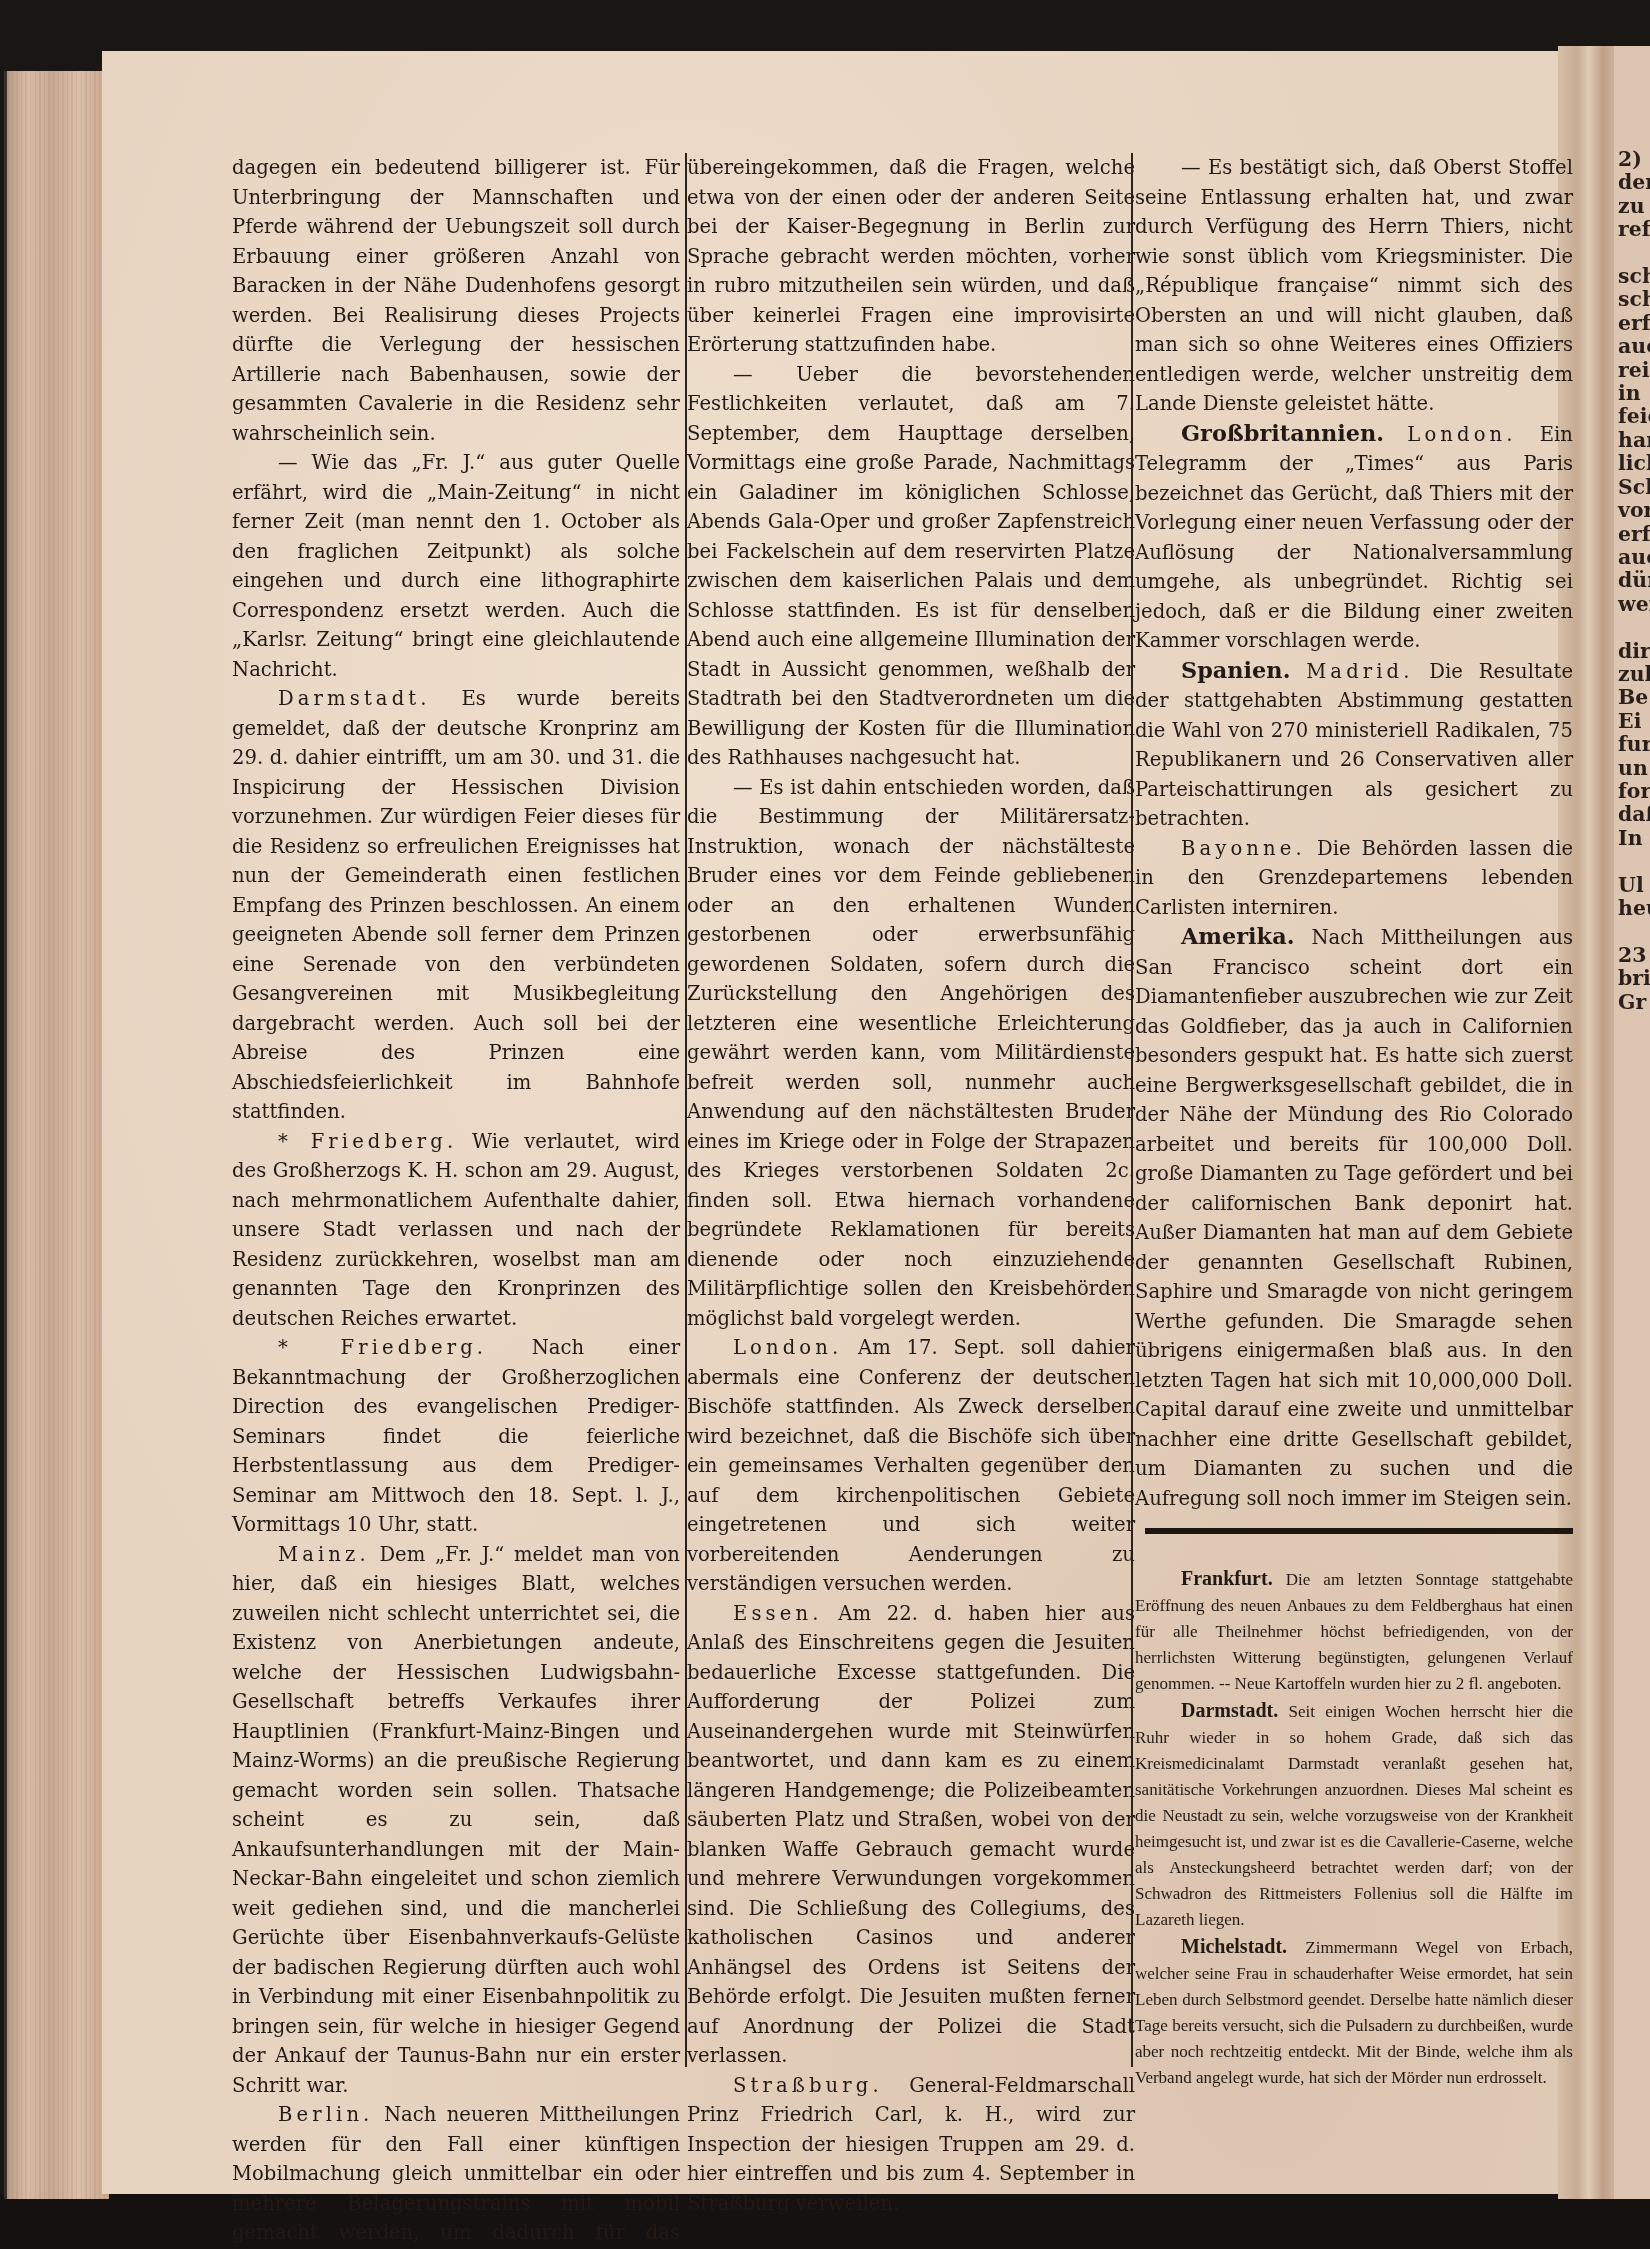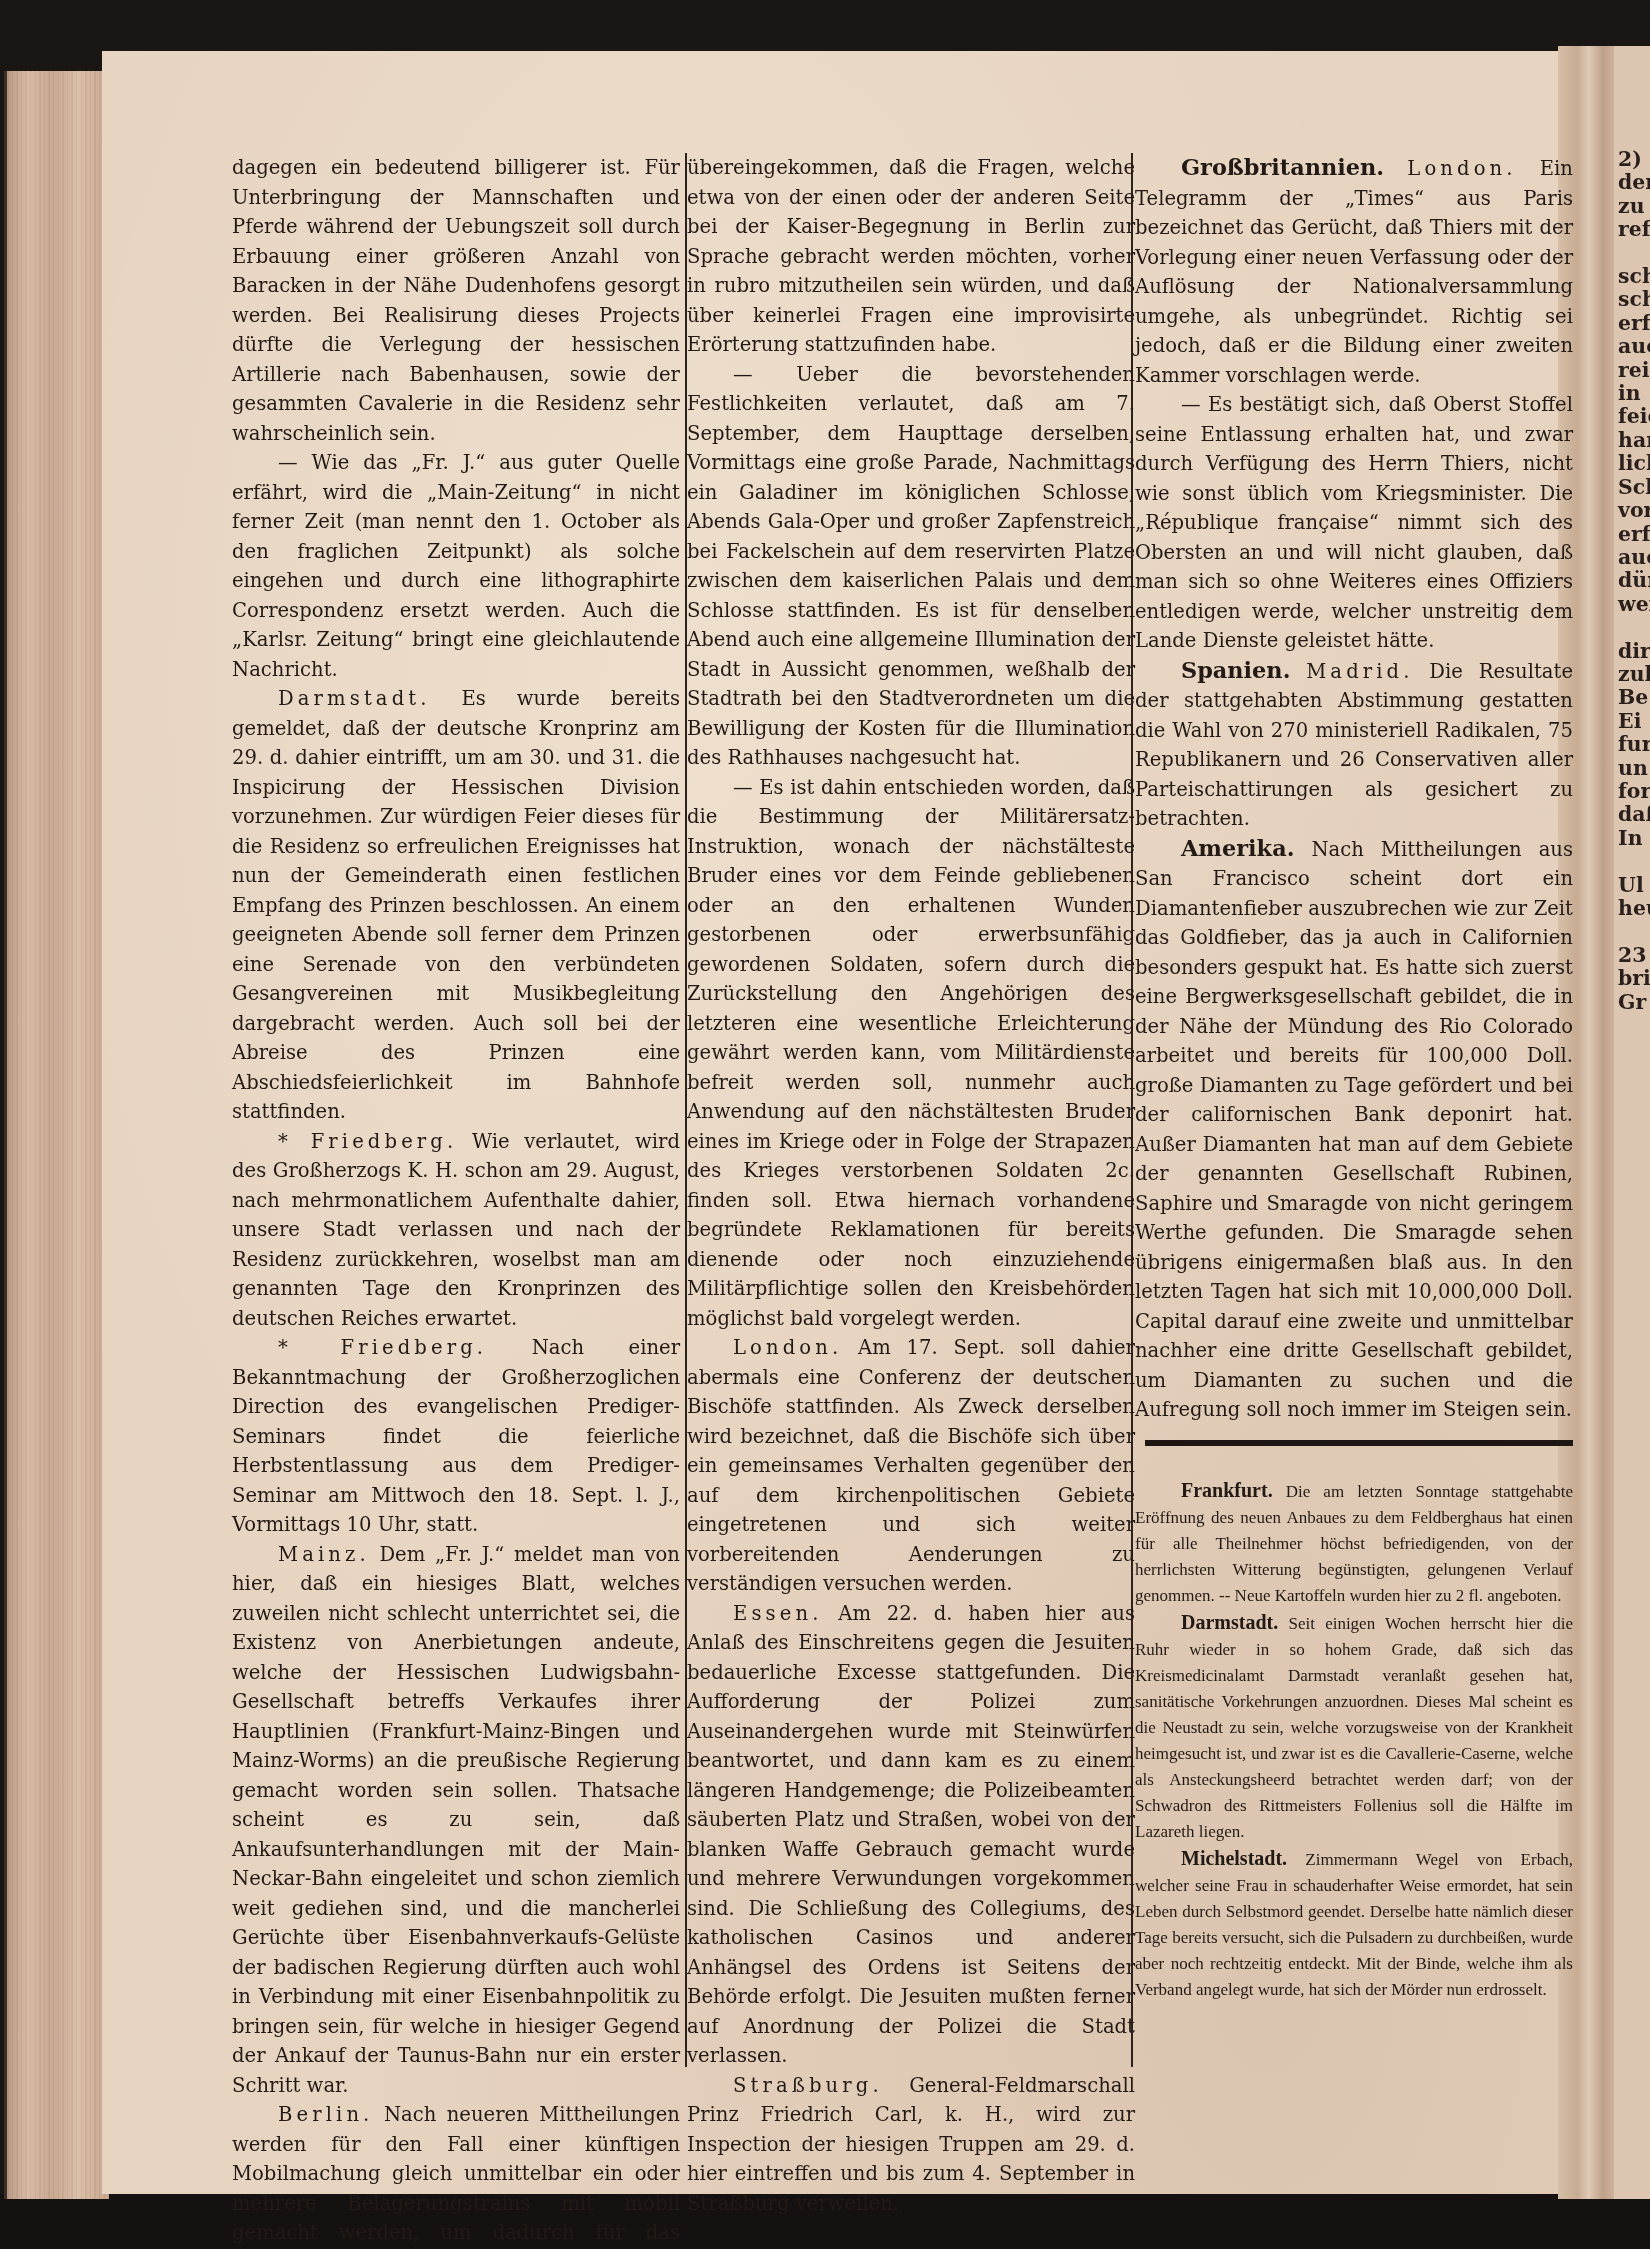--- a/index.html
+++ b/index.html
@@ -89,22 +89,23 @@
   </div>
 <div class="col col2" id="col2">
     <p class="para"><span>übereingekommen, daß die Fragen, welche etwa von der einen oder der anderen Seite bei der Kaiser-Begegnung in Berlin zur Sprache gebracht werden möchten, vorher in rubro mitzutheilen sein würden, und daß über keinerlei Fragen eine improvisirte Erörterung stattzufinden habe.</span></p>
     <p class="para ind"><span>— Ueber die bevorstehenden Festlichkeiten verlautet, daß am 7. September, dem Haupttage derselben, Vormittags eine große Parade, Nachmittags ein Galadiner im königlichen Schlosse, Abends Gala-Oper und großer Zapfenstreich bei Fackelschein auf dem reservirten Platze zwischen dem kaiserlichen Palais und dem Schlosse stattfinden. Es ist für denselben Abend auch eine allgemeine Illumination der Stadt in Aussicht genommen, weßhalb der Stadtrath bei den Stadtverordneten um die Bewilligung der Kosten für die Illumination des Rathhauses nachgesucht hat.</span></p>
     <p class="para ind"><span>— Es ist dahin entschieden worden, daß die Bestimmung der Militärersatz-Instruktion, wonach der nächstälteste Bruder eines vor dem Feinde gebliebenen oder an den erhaltenen Wunden gestorbenen oder erwerbsunfähig gewordenen Soldaten, sofern durch die Zurückstellung den Angehörigen des letzteren eine wesentliche Erleichterung gewährt werden kann, vom Militärdienste befreit werden soll, nunmehr auch Anwendung auf den nächstältesten Bruder eines im Kriege oder in Folge der Strapazen des Krieges verstorbenen Soldaten 2c. finden soll. Etwa hiernach vorhandene begründete Reklamationen für bereits dienende oder noch einzuziehende Militärpflichtige sollen den Kreisbehörden möglichst bald vorgelegt werden.</span></p>
     <p class="para ind"><span class="place">London.</span> <span>Am 17. Sept. soll dahier abermals eine Conferenz der deutschen Bischöfe stattfinden. Als Zweck derselben wird bezeichnet, daß die Bischöfe sich über ein gemeinsames Verhalten gegenüber den auf dem kirchenpolitischen Gebiete eingetretenen und sich weiter vorbereitenden Aenderungen zu verständigen versuchen werden.</span></p>
     <p class="para ind"><span class="place">Essen.</span> <span>Am 22. d. haben hier aus Anlaß des Einschreitens gegen die Jesuiten bedauerliche Excesse stattgefunden. Die Aufforderung der Polizei zum Auseinandergehen wurde mit Steinwürfen beantwortet, und dann kam es zu einem längeren Handgemenge; die Polizeibeamten säuberten Platz und Straßen, wobei von der blanken Waffe Gebrauch gemacht wurde und mehrere Verwundungen vorgekommen sind. Die Schließung des Collegiums, des katholischen Casinos und anderer Anhängsel des Ordens ist Seitens der Behörde erfolgt. Die Jesuiten mußten ferner auf Anordnung der Polizei die Stadt verlassen.</span></p>
     <p class="para ind"><span class="place">Straßburg.</span> <span>General-Feldmarschall Prinz Friedrich Carl, k. H., wird zur Inspection der hiesigen Truppen am 29. d. hier eintreffen und bis zum 4. September in Straßburg verweilen.</span></p>
   </div>
 <div class="col col3" id="col3">
+    <p class="para ind"><span>— Es bestätigt sich, daß Oberst Stoffel seine Entlassung erhalten hat, und zwar durch Verfügung des Herrn Thiers, nicht wie sonst üblich vom Kriegsminister. Die „République française“ nimmt sich des Obersten an und will nicht glauben, daß man sich so ohne Weiteres eines Offiziers entledigen werde, welcher unstreitig dem Lande Dienste geleistet hätte.</span></p>
     <p class="para ind"><span class="country">Großbritannien.</span> <span class="place">London.</span> <span>Ein Telegramm der „Times“ aus Paris bezeichnet das Gerücht, daß Thiers mit der Vorlegung einer neuen Verfassung oder der Auflösung der Nationalversammlung umgehe, als unbegründet. Richtig sei jedoch, daß er die Bildung einer zweiten Kammer vorschlagen werde.</span></p>
-    <p class="para ind"><span>— Es bestätigt sich, daß Oberst Stoffel seine Entlassung erhalten hat, und zwar durch Verfügung des Herrn Thiers, nicht wie sonst üblich vom Kriegsminister. Die „République française“ nimmt sich des Obersten an und will nicht glauben, daß man sich so ohne Weiteres eines Offiziers entledigen werde, welcher unstreitig dem Lande Dienste geleistet hätte.</span></p>
     <p class="para ind"><span class="country">Spanien.</span> <span class="place">Madrid.</span> <span>Die Resultate der stattgehabten Abstimmung gestatten die Wahl von 270 ministeriell Radikalen, 75 Republikanern und 26 Conservativen aller Parteischattirungen als gesichert zu betrachten.</span></p>
+    <p class="para ind"><span class="place">Bayonne.</span> <span>Die Behörden lassen die in den Grenzdepartemens lebenden Carlisten interniren.</span></p>
     <p class="para ind"><span class="country">Amerika.</span> <span>Nach Mittheilungen aus San Francisco scheint dort ein Diamantenfieber auszubrechen wie zur Zeit das Goldfieber, das ja auch in Californien besonders gespukt hat. Es hatte sich zuerst eine Bergwerksgesellschaft gebildet, die in der Nähe der Mündung des Rio Colorado arbeitet und bereits für 100,000 Doll. große Diamanten zu Tage gefördert und bei der californischen Bank deponirt hat. Außer Diamanten hat man auf dem Gebiete der genannten Gesellschaft Rubinen, Saphire und Smaragde von nicht geringem Werthe gefunden. Die Smaragde sehen übrigens einigermaßen blaß aus. In den letzten Tagen hat sich mit 10,000,000 Doll. Capital darauf eine zweite und unmittelbar nachher eine dritte Gesellschaft gebildet, um Diamanten zu suchen und die Aufregung soll noch immer im Steigen sein.</span></p>
     <div class="thickrule"></div>
     <p class="para ind small"><span class="bold">Frankfurt.</span> <span>Die am letzten Sonntage stattgehabte Eröffnung des neuen Anbaues zu dem Feldberghaus hat einen für alle Theilnehmer höchst befriedigenden, von der herrlichsten Witterung begünstigten, gelungenen Verlauf genommen. -- Neue Kartoffeln wurden hier zu 2 fl. angeboten.</span></p>
     <p class="para ind small"><span class="bold">Darmstadt.</span> <span>Seit einigen Wochen herrscht hier die Ruhr wieder in so hohem Grade, daß sich das Kreismedicinalamt Darmstadt veranlaßt gesehen hat, sanitätische Vorkehrungen anzuordnen. Dieses Mal scheint es die Neustadt zu sein, welche vorzugsweise von der Krankheit heimgesucht ist, und zwar ist es die Cavallerie-Caserne, welche als Ansteckungsheerd betrachtet werden darf; von der Schwadron des Rittmeisters Follenius soll die Hälfte im Lazareth liegen.</span></p>
     <p class="para ind small"><span class="bold">Michelstadt.</span> <span>Zimmermann Wegel von Erbach, welcher seine Frau in schauderhafter Weise ermordet, hat sein Leben durch Selbstmord geendet. Derselbe hatte nämlich dieser Tage bereits versucht, sich die Pulsadern zu durchbeißen, wurde aber noch rechtzeitig entdeckt. Mit der Binde, welche ihm als Verband angelegt wurde, hat sich der Mörder nun erdrosselt.</span></p>
   </div>
 
 
 </body></html>

